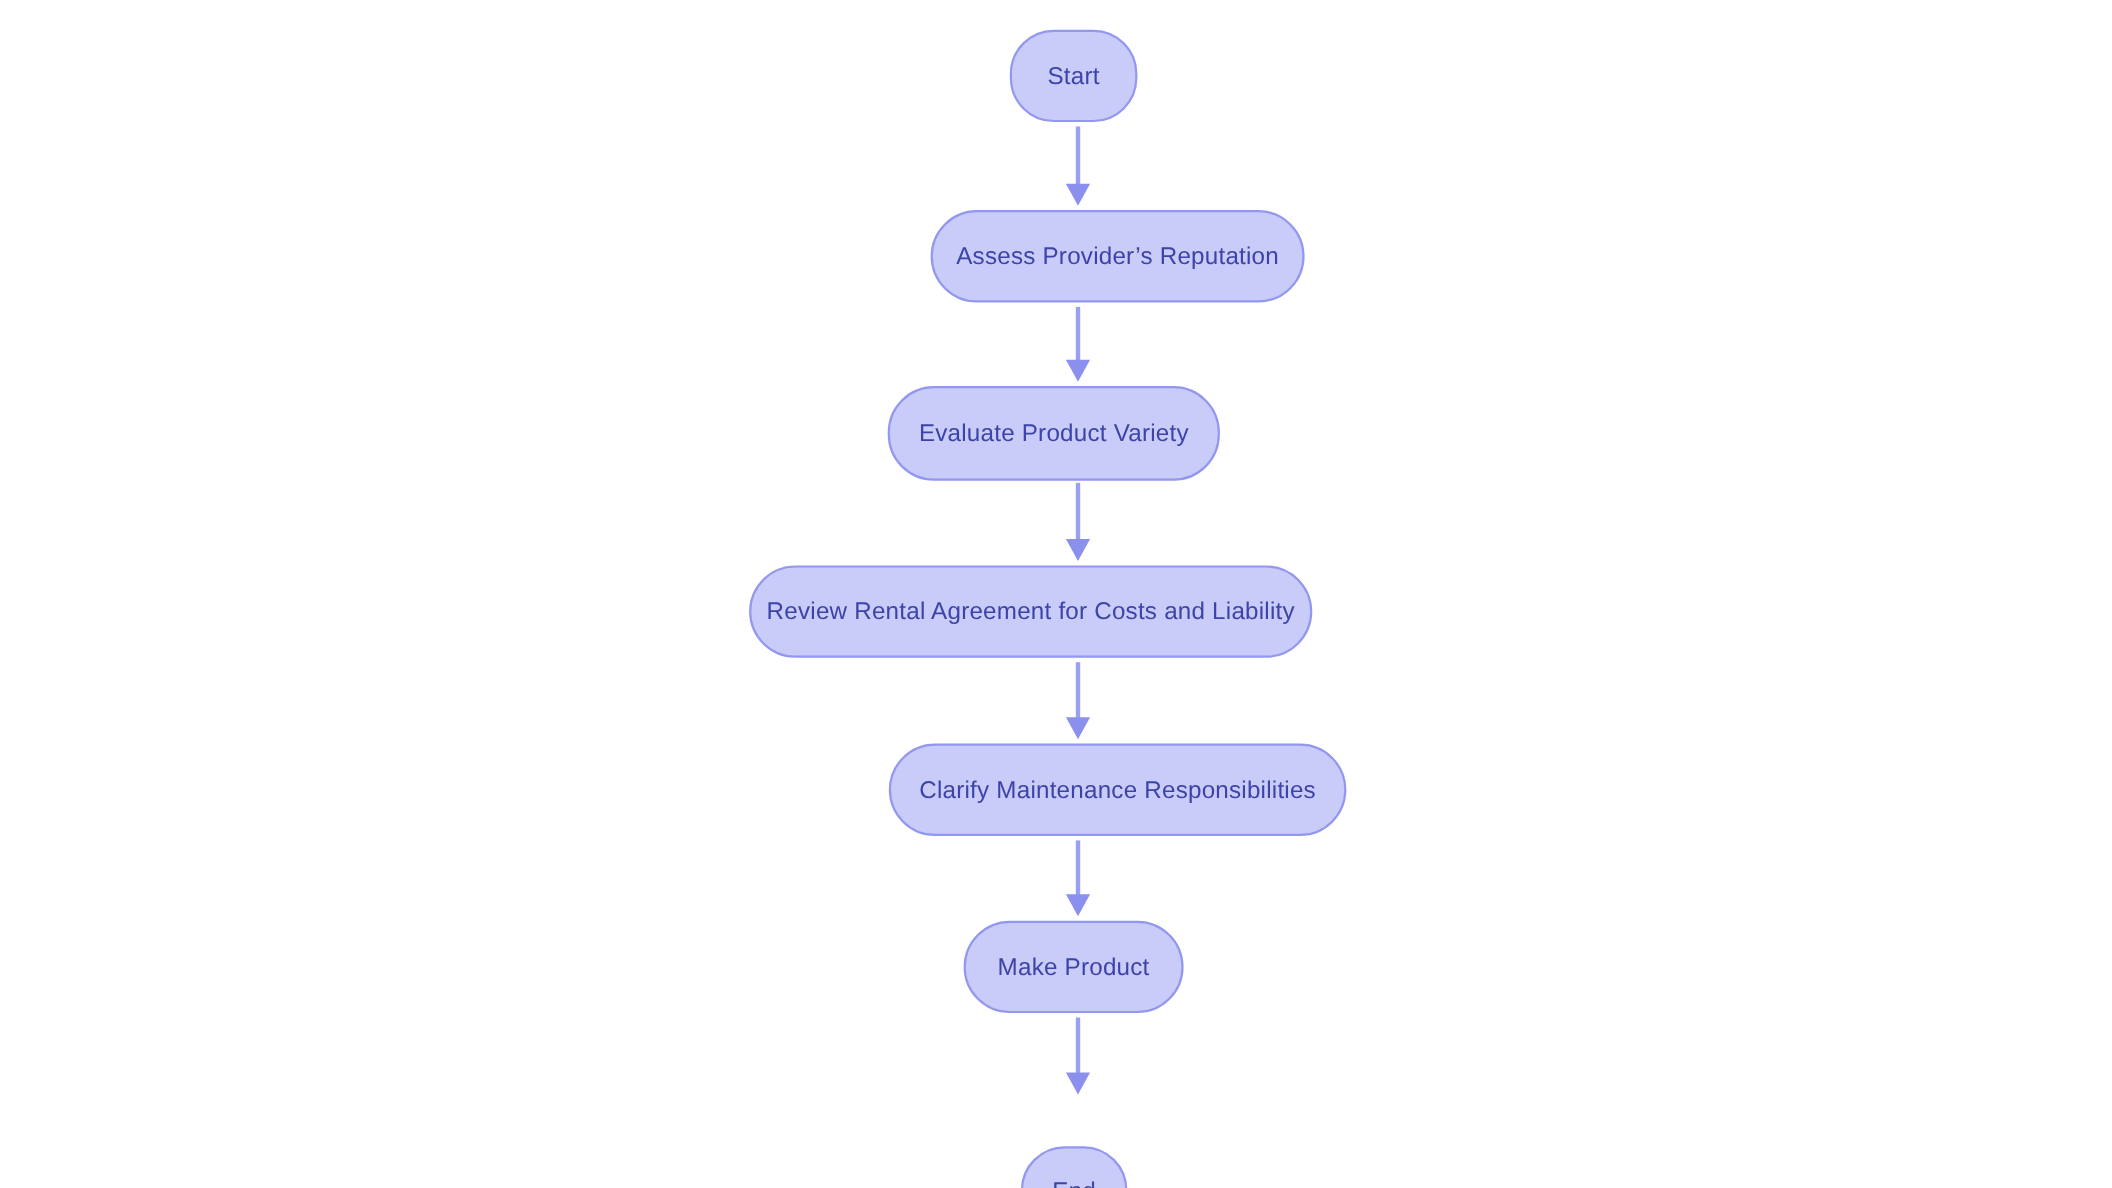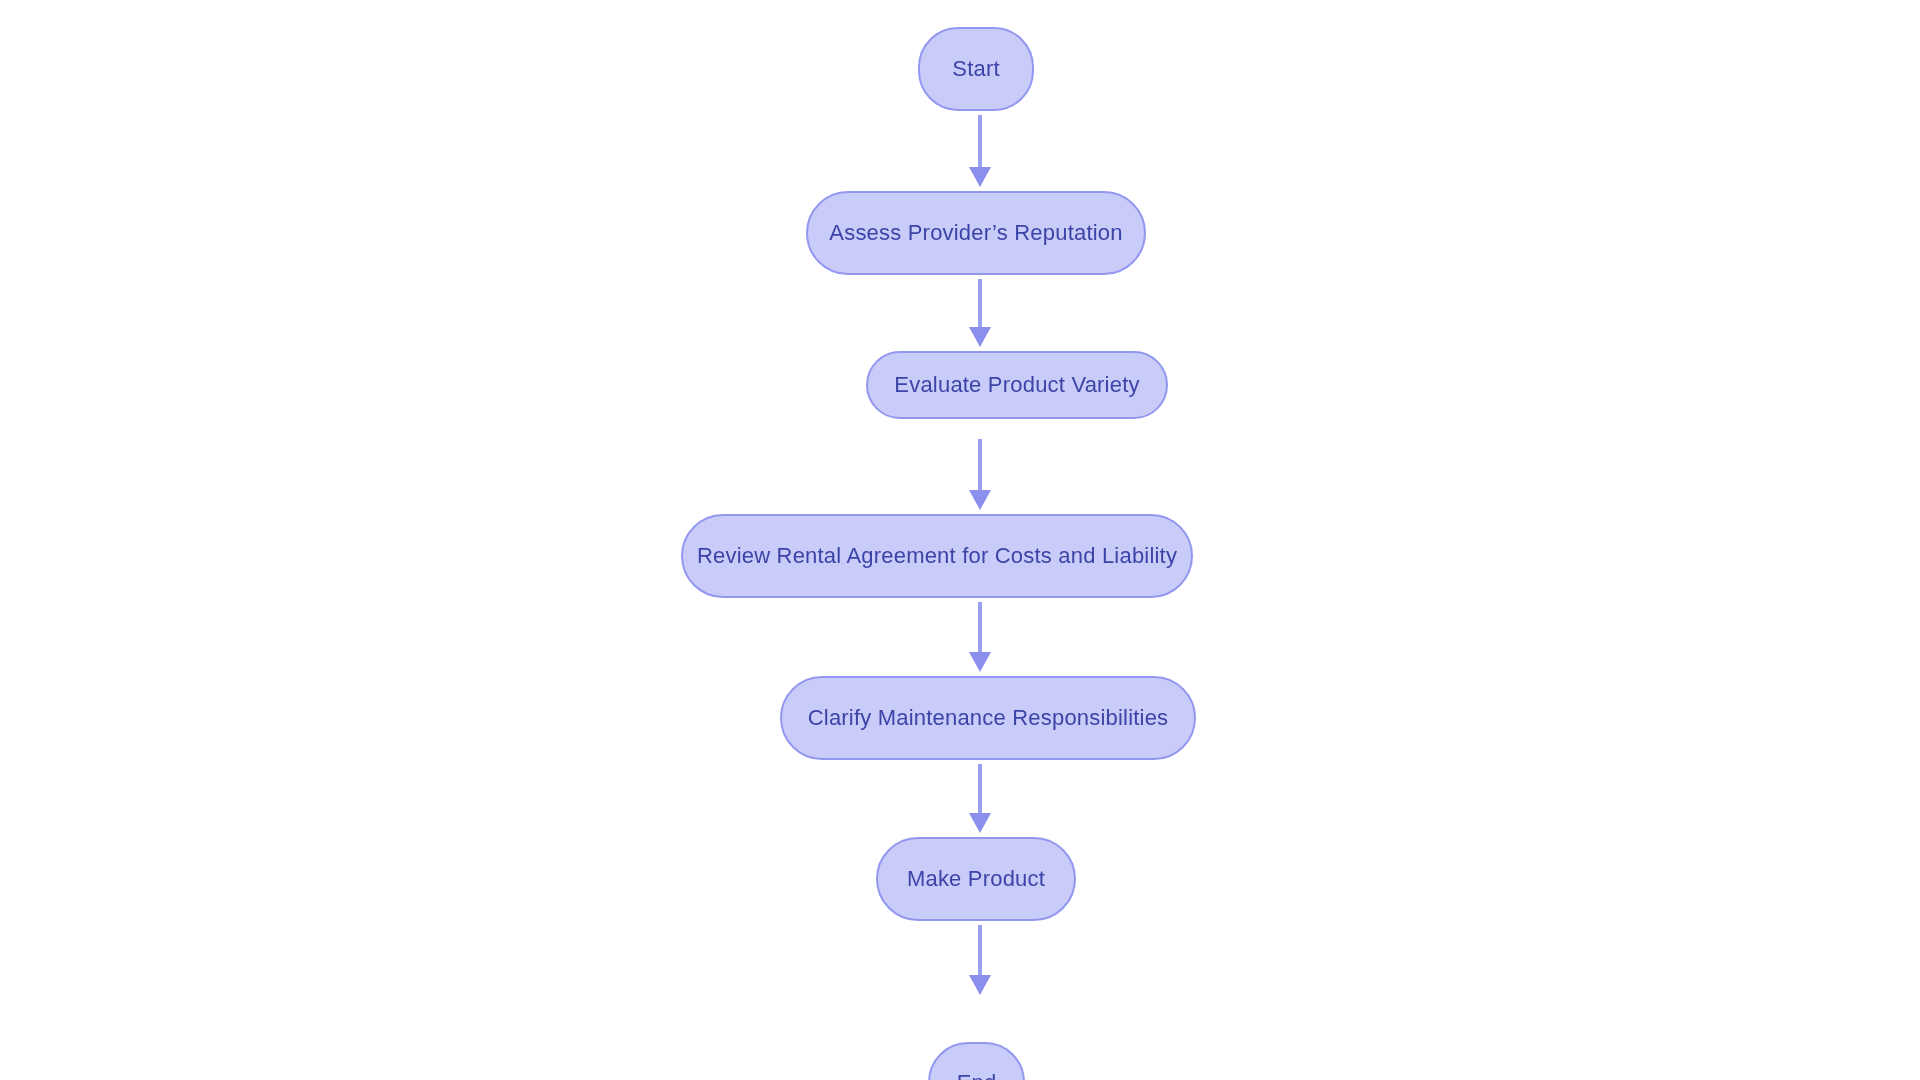--- a/index.html
+++ b/index.html
@@ -32,24 +32,24 @@
     justify-content: center;
     color: var(--node-text);
     font-size: 22px;
     font-weight: 500;
     letter-spacing: 0.2px;
     white-space: nowrap;
     text-align: center;
   }
   
   .n-start    { left: 902px; top: 11px;  width: 116px; height: 84px; border-radius: 40px; }
-  .n-assess   { left: 790px; top: 175px; width: 340px; height: 84px; }
-  .n-evaluate { left: 850px; top: 335px; width: 302px; height: 68px; }
+  .n-assess   { left: 830px; top: 175px; width: 340px; height: 84px; }
+  .n-evaluate { left: 791px; top: 335px; width: 302px; height: 86px; }
   .n-review   { left: 665px; top: 498px; width: 512px; height: 84px; }
-  .n-clarify  { left: 764px; top: 660px; width: 416px; height: 84px; }
+  .n-clarify  { left: 792px; top: 660px; width: 416px; height: 84px; }
   .n-decision { left: 860px; top: 821px; width: 200px; height: 84px; }
   .n-end      { left: 912px; top: 1026px; width: 97px;  height: 82px; border-radius: 40px; }
 
   .arrow {
     position: absolute;
     left: 949px;
     width: 22px;
   }
   .arrow-shaft {
     position: absolute;

